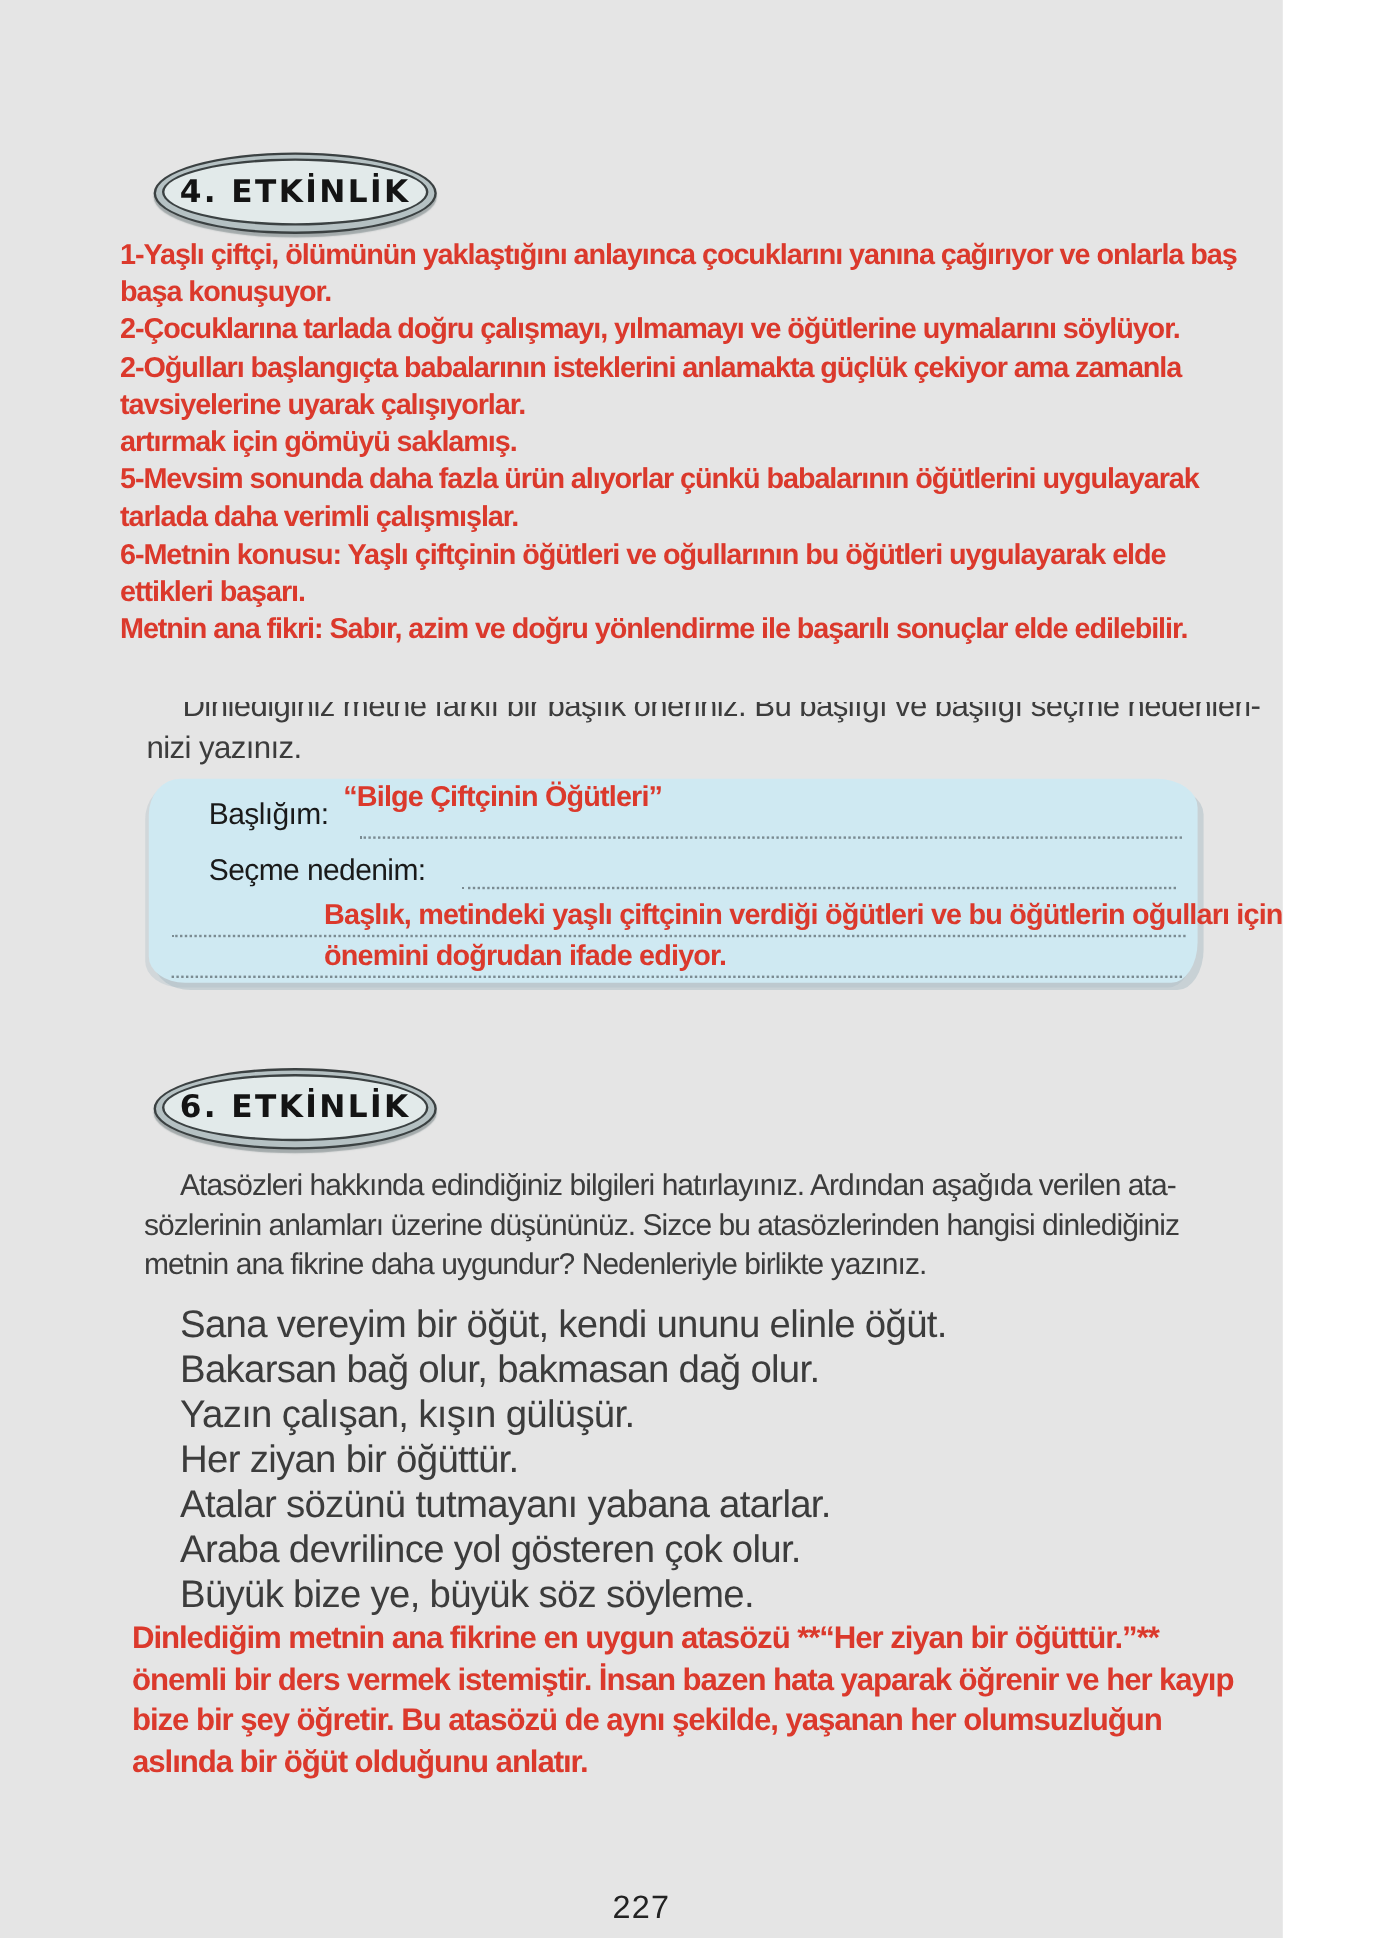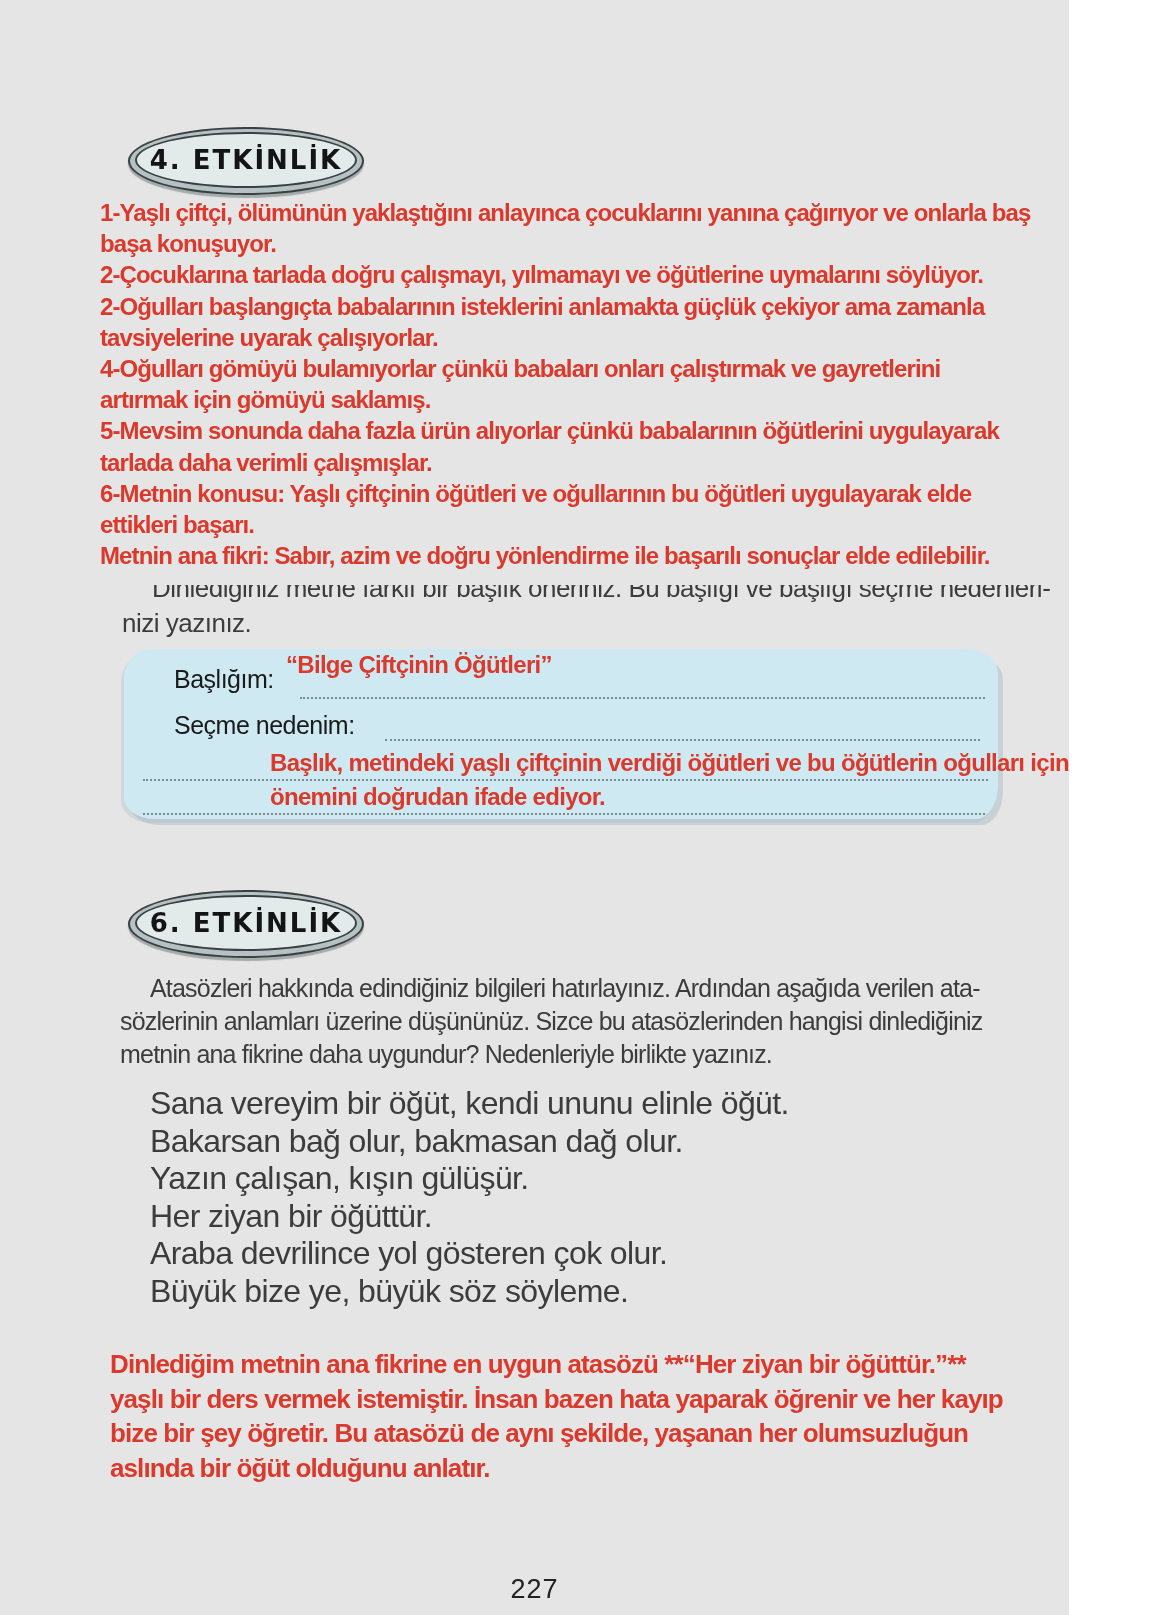--- a/index.html
+++ b/index.html
@@ -76,21 +76,20 @@
       <span class="badge-text">4. ETKİNLİK</span>
     </div>
   </div>
 
   <div class="red-block">
       <div class="line">1-Yaşlı çiftçi, ölümünün yaklaştığını anlayınca çocuklarını yanına çağırıyor ve onlarla baş</div>
       <div class="line">başa konuşuyor.</div>
       <div class="line">2-Çocuklarına tarlada doğru çalışmayı, yılmamayı ve öğütlerine uymalarını söylüyor.</div>
       <div class="line">2-Oğulları başlangıçta babalarının isteklerini anlamakta güçlük çekiyor ama zamanla</div>
       <div class="line">tavsiyelerine uyarak çalışıyorlar.</div>
-      <div class="line">4-Oğulları gömüyü bulamıyorlar çünkü babaları onları çalıştırmak ve gayretlerini</div>
       <div class="line">artırmak için gömüyü saklamış.</div>
       <div class="line">5-Mevsim sonunda daha fazla ürün alıyorlar çünkü babalarının öğütlerini uygulayarak</div>
       <div class="line">tarlada daha verimli çalışmışlar.</div>
       <div class="line">6-Metnin konusu: Yaşlı çiftçinin öğütleri ve oğullarının bu öğütleri uygulayarak elde</div>
       <div class="line">ettikleri başarı.</div>
       <div class="line">Metnin ana fikri: Sabır, azim ve doğru yönlendirme ile başarılı sonuçlar elde edilebilir.</div>
     </div>
 
   <div class="clip-wrap">
     <span class="inner-line">Dinlediğiniz metne farklı bir başlık öneriniz. Bu başlığı ve başlığı seçme nedenleri-</span>
@@ -123,26 +122,27 @@
       <div class="line">Atasözleri hakkında edindiğiniz bilgileri hatırlayınız.  Ardından aşağıda verilen ata-</div>
       <div class="line">sözlerinin anlamları üzerine düşününüz. Sizce bu atasözlerinden hangisi dinlediğiniz</div>
       <div class="line">metnin ana fikrine daha uygundur? Nedenleriyle birlikte yazınız.</div>
     </div>
 
   <div class="proverb-list">
       <div class="line">Sana vereyim bir öğüt, kendi ununu elinle öğüt.</div>
       <div class="line">Bakarsan bağ olur, bakmasan dağ olur.</div>
       <div class="line">Yazın çalışan, kışın gülüşür.</div>
       <div class="line">Her ziyan bir öğüttür.</div>
+      <div class="line">Atalar sözünü tutmayanı yabana atarlar.</div>
       <div class="line">Araba devrilince yol gösteren çok olur.</div>
       <div class="line">Büyük bize ye, büyük söz söyleme.</div>
     </div>
 
   <div class="red-block-bottom">
       <div class="line">Dinlediğim metnin ana fikrine en uygun atasözü **“Her ziyan bir öğüttür.”**</div>
-      <div class="line">yaşlı bir ders vermek istemiştir. İnsan bazen hata yaparak öğrenir ve her kayıp</div>
+      <div class="line">önemli bir ders vermek istemiştir. İnsan bazen hata yaparak öğrenir ve her kayıp</div>
       <div class="line">bize bir şey öğretir. Bu atasözü de aynı şekilde, yaşanan her olumsuzluğun</div>
       <div class="line">aslında bir öğüt olduğunu anlatır.</div>
     </div>
 
   <div class="page-number">227</div>
 
 </div>
 
 </body></html>

